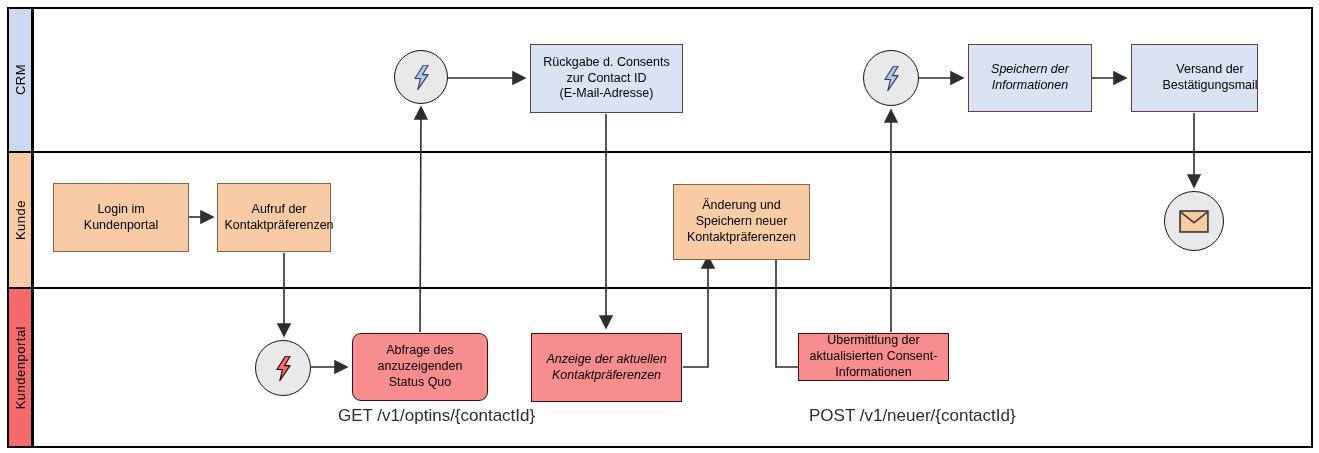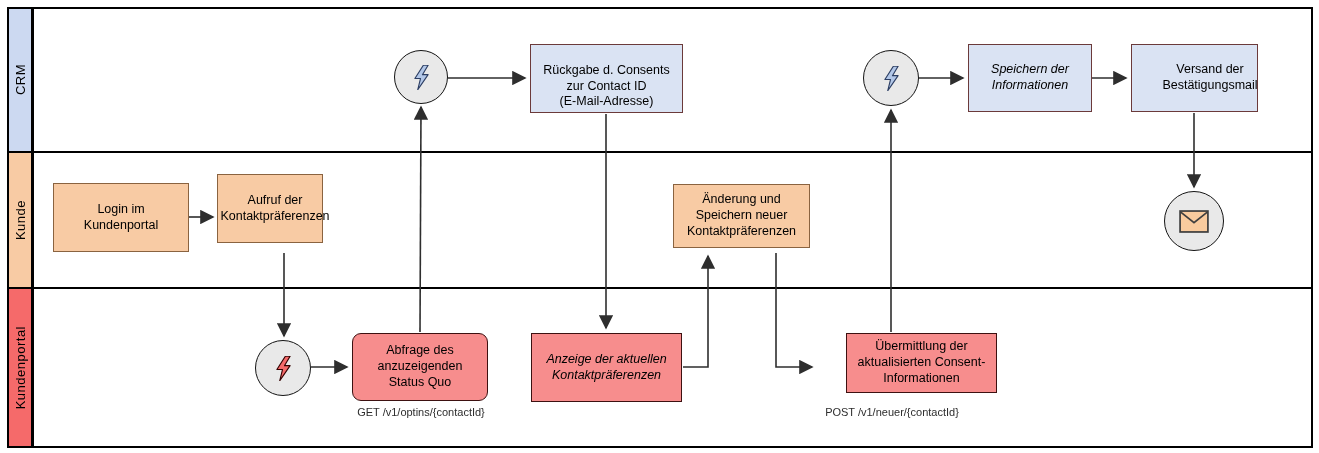--- a/index.html
+++ b/index.html
@@ -36,21 +36,21 @@
   .node-crm{background:#dae3f3;border:1.5px solid #6b3a3a;}
   .node-kunde{background:#f8cba4;border:1.5px solid #8a6340;}
   .node-portal{background:#f78d8d;border:1.5px solid #3d1111;}
 
   .event-circle{
     position:absolute;box-sizing:border-box;border-radius:50%;
     background:#e9e9e9;border:1.6px solid #141414;
     display:flex;align-items:center;justify-content:center;
   }
   .annotation{
-    position:absolute;font-size:11px;color:#2d2d2d;text-align:center;white-space:nowrap;
+    position:absolute;font-size:17px;color:#2d2d2d;text-align:center;white-space:nowrap;
   }
   svg.connectors{position:absolute;left:0;top:0;pointer-events:none;}
   .connector{stroke:#2e2e2e;stroke-width:1.6;fill:none;}
 </style>
 </head>
 <body>
 
 <div class="canvas">
 
   <div class="pool-frame"></div>
@@ -87,21 +87,21 @@
     <path class="connector" d="M919,78 L963,78" marker-end="url(#arrow)"></path>
     <path class="connector" d="M1092,78 L1126,78" marker-end="url(#arrow)"></path>
     <path class="connector" d="M1194,113 L1194,187" marker-end="url(#arrow)"></path>
   </svg>
 
   <div class="event-circle" style="left:394px;top:50px;width:54px;height:54px;">
     <svg width="17" height="25" viewBox="0 0 18 26">
       <path d="M11 0 L2 14 H8 L5 26 L16 10 H10 L16 0 Z" fill="#b2c7e8" stroke="#2c3e63" stroke-width="1.2" stroke-linejoin="round"></path>
     </svg>
   </div>
-  <div class="node node-crm" style="left:530px;top:44px;width:153px;height:69px;align-items:flex-end;">
+  <div class="node node-crm" style="left:530px;top:44px;width:153px;height:69px;">
     <span>Rückgabe d. Consents
 zur Contact ID
 (E-Mail-Adresse)</span>
   </div>
   <div class="event-circle" style="left:863px;top:50px;width:56px;height:56px;">
     <svg width="17" height="25" viewBox="0 0 18 26">
       <path d="M11 0 L2 14 H8 L5 26 L16 10 H10 L16 0 Z" fill="#b2c7e8" stroke="#2c3e63" stroke-width="1.2" stroke-linejoin="round"></path>
     </svg>
   </div>
   <div class="node node-crm" style="left:968px;top:44px;width:124px;height:68px;font-style:italic;">
@@ -110,25 +110,25 @@
   </div>
   <div class="node node-crm" style="left:1131px;top:44px;width:127px;height:68px;padding-left:33px;">
     <span>Versand der
 Bestätigungsmail</span>
   </div>
 
   <div class="node node-kunde" style="left:53px;top:183px;width:136px;height:69px;align-items:center;">
     <span>Login im
 Kundenportal</span>
   </div>
-  <div class="node node-kunde" style="left:217px;top:174px;width:106px;height:69px;padding-left:12px;">
+  <div class="node node-kunde" style="left:217px;top:183px;width:114px;height:69px;padding-left:12px;">
     <span>Aufruf der
 Kontaktpräferenzen</span>
   </div>
-  <div class="node node-kunde" style="left:673px;top:184px;width:137px;height:64px;">
+  <div class="node node-kunde" style="left:673px;top:184px;width:137px;height:76px;">
     <span>Änderung und
 Speichern neuer
 Kontaktpräferenzen</span>
   </div>
   <div class="event-circle" style="left:1164px;top:191px;width:60px;height:60px;">
     <svg width="30" height="23" viewBox="0 0 26 20">
       <rect x="0.9" y="0.9" width="24.2" height="18.2" fill="#f9cb9e" stroke="#3f3f3f" stroke-width="1.5"></rect>
       <path d="M1.2 1.6 L13 11 L24.8 1.6" fill="none" stroke="#3f3f3f" stroke-width="1.5"></path>
     </svg>
   </div>
@@ -141,20 +141,20 @@
   <div class="node node-portal" style="left:352px;top:333px;width:136px;height:68px;border-radius:9px;">
     <span>Abfrage des
 anzuzeigenden
 Status Quo</span>
   </div>
   <div class="annotation" style="left:338px;top:406px;width:166px;">GET /v1/optins/{contactId}</div>
   <div class="node node-portal" style="left:531px;top:333px;width:151px;height:69px;font-style:italic;">
     <span>Anzeige der aktuellen
 Kontaktpräferenzen</span>
   </div>
-  <div class="node node-portal" style="left:846px;top:333px;width:151px;height:60px;">
+  <div class="node node-portal" style="left:798px;top:333px;width:151px;height:48px;">
     <span>Übermittlung der
 aktualisierten Consent-
 Informationen</span>
   </div>
   <div class="annotation" style="left:809px;top:406px;width:166px;">POST /v1/neuer/{contactId}</div>
 
 </div>
 
 </body></html>

